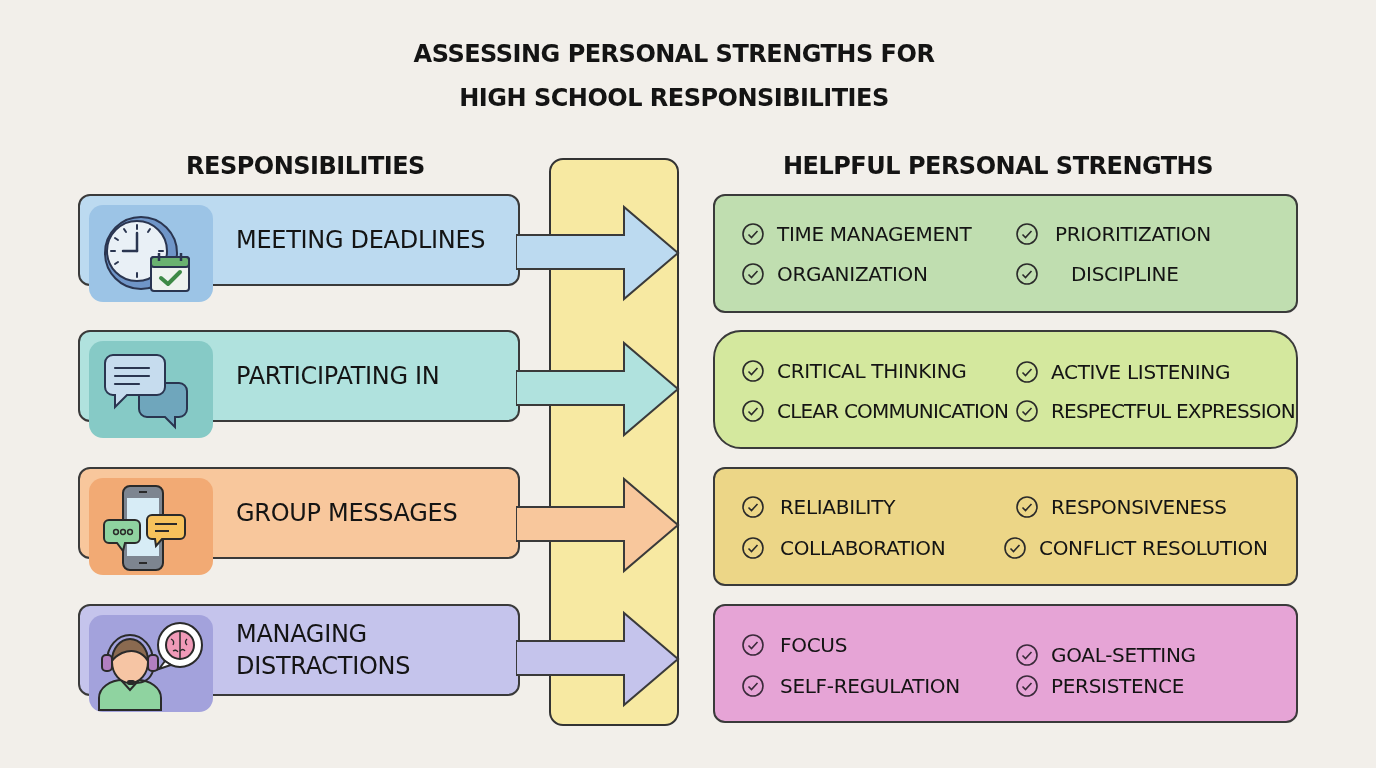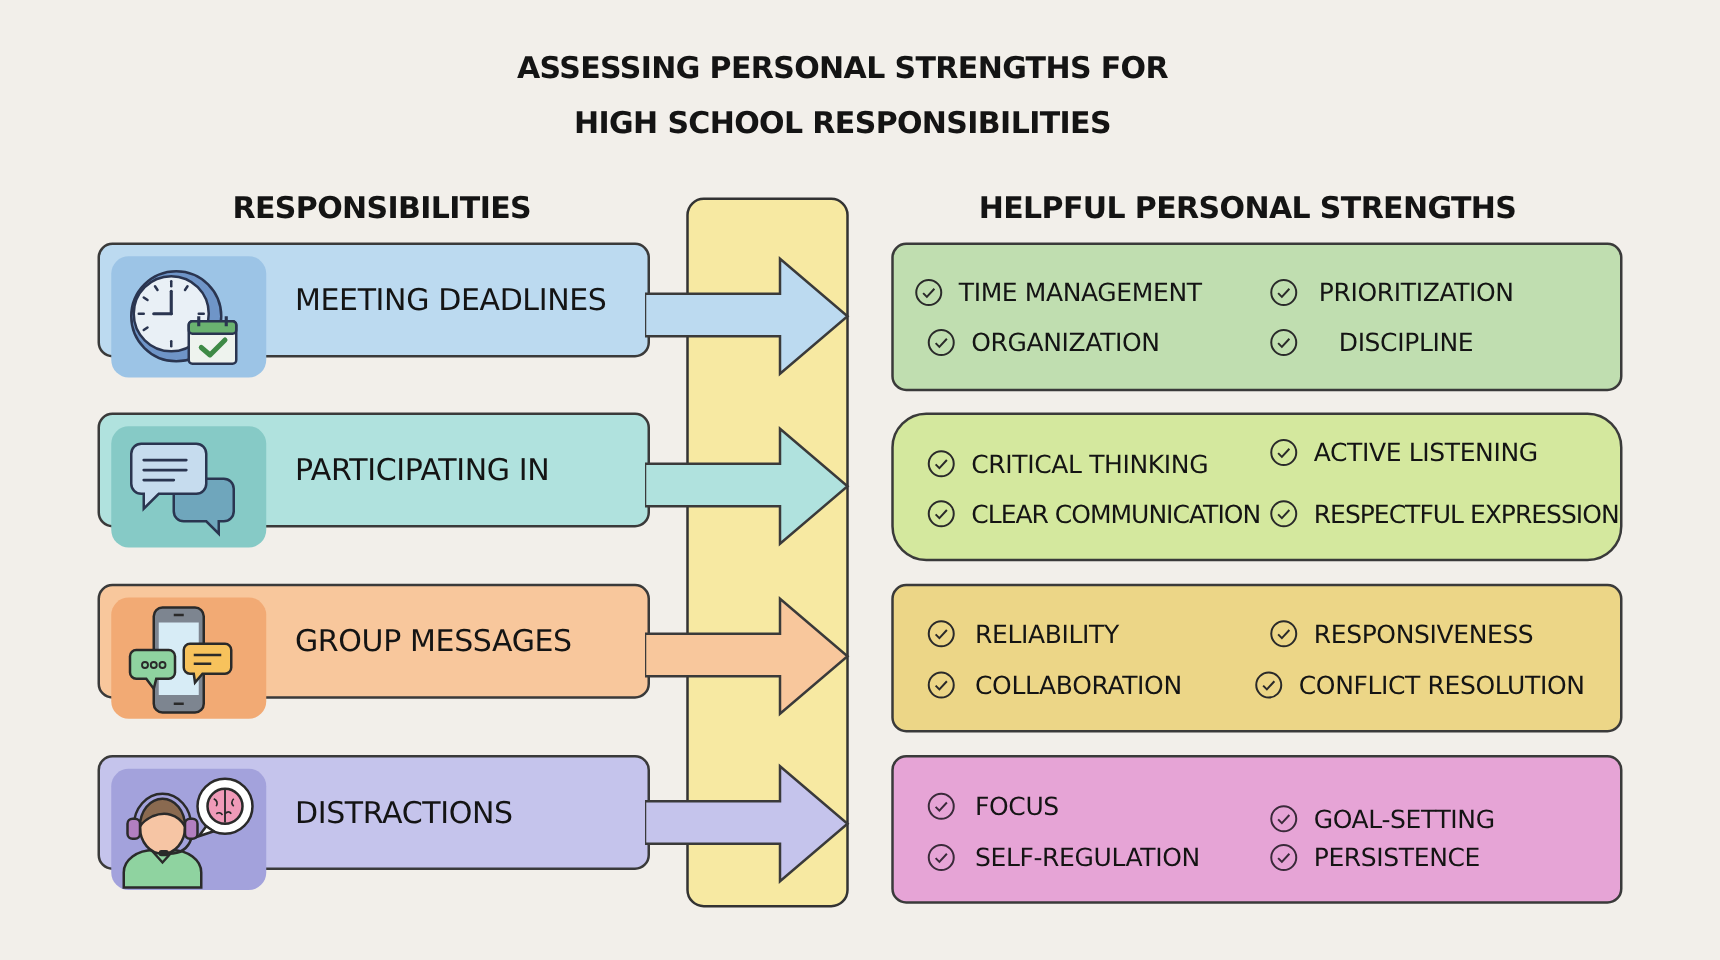--- a/index.html
+++ b/index.html
@@ -93,21 +93,21 @@
     </svg>
   </div>
   <div class="label">
     <span>MEETING DEADLINES</span>
   </div>
 </div>
 <svg class="arrow" style="top:204px;" viewBox="0 0 166 100">
   <polygon points="0,31 108,31 108,3 162,49 108,95 108,65 0,65" fill="#bcdaf0" stroke="#3a3a3a" stroke-width="2"></polygon>
 </svg>
 <div class="strength-box" style="top:194px; background:#c0deb0;">
-  <div class="strength-item" style="left:16px; top:26px;align-items:center;">
+  <div class="strength-item" style="left:26px; top:26px;align-items:center;">
     <svg class="chk" viewBox="0 0 24 24">
         <circle cx="12" cy="12" r="10" fill="none" stroke="#2a2a2a" stroke-width="1.6"></circle>
         <polyline points="7.5,12.5 10.5,15.5 16.5,9" fill="none" stroke="#2a2a2a" stroke-width="1.6"></polyline>
       </svg>
     <span>TIME MANAGEMENT</span>
   </div>
   <div class="strength-item" style="left:300px; top:26px;">
     <svg class="chk" viewBox="0 0 24 24">
         <circle cx="12" cy="12" r="10" fill="none" stroke="#2a2a2a" stroke-width="1.6"></circle>
         <polyline points="7.5,12.5 10.5,15.5 16.5,9" fill="none" stroke="#2a2a2a" stroke-width="1.6"></polyline>
@@ -150,21 +150,21 @@
   <polygon points="0,31 108,31 108,3 162,49 108,95 108,65 0,65" fill="#b0e2de" stroke="#3a3a3a" stroke-width="2"></polygon>
 </svg>
 <div class="strength-box" style="top:330px; background:#d4e89e;border-radius:28px;">
   <div class="strength-item" style="left:26px; top:27px;">
     <svg class="chk" viewBox="0 0 24 24">
         <circle cx="12" cy="12" r="10" fill="none" stroke="#2a2a2a" stroke-width="1.6"></circle>
         <polyline points="7.5,12.5 10.5,15.5 16.5,9" fill="none" stroke="#2a2a2a" stroke-width="1.6"></polyline>
       </svg>
     <span>CRITICAL THINKING</span>
   </div>
-  <div class="strength-item" style="left:300px; top:18px;text-align:center;">
+  <div class="strength-item" style="left:300px; top:28px;text-align:center;">
     <svg class="chk" viewBox="0 0 24 24">
         <circle cx="12" cy="12" r="10" fill="none" stroke="#2a2a2a" stroke-width="1.6"></circle>
         <polyline points="7.5,12.5 10.5,15.5 16.5,9" fill="none" stroke="#2a2a2a" stroke-width="1.6"></polyline>
       </svg>
     <span>ACTIVE LISTENING</span>
   </div>
   <div class="strength-item" style="left:26px; top:67px;">
     <svg class="chk" viewBox="0 0 24 24">
         <circle cx="12" cy="12" r="10" fill="none" stroke="#2a2a2a" stroke-width="1.6"></circle>
         <polyline points="7.5,12.5 10.5,15.5 16.5,9" fill="none" stroke="#2a2a2a" stroke-width="1.6"></polyline>
@@ -247,20 +247,21 @@
       <path d="M64,56 q-4,12 -18,12" fill="none" stroke="#2a2a2a" stroke-width="2"></path>
       <rect x="38" y="65" width="8" height="5" rx="2" fill="#2a2a2a"></rect>
       <circle cx="91" cy="30" r="22" fill="#ffffff" stroke="#2a2a2a" stroke-width="2"></circle>
       <path d="M76,46 l-6,8 l12,-4z" fill="#ffffff" stroke="#2a2a2a" stroke-width="2"></path>
       <circle cx="91" cy="30" r="14" fill="#f09ab8" stroke="#2a2a2a" stroke-width="2"></circle>
       <line x1="91" y1="17" x2="91" y2="43" stroke="#2a2a2a" stroke-width="1.5"></line>
       <path d="M82,24 q4,2 2,6 M98,24 q-3,3 0,6 M84,36 q3,-2 5,1 M96,36 q-2,-3 -5,0" fill="none" stroke="#2a2a2a" stroke-width="1.3"></path>
     </svg>
   </div>
   <div class="label">
+    <span>MANAGING</span>
     <span>DISTRACTIONS</span>
   </div>
 </div>
 <svg class="arrow" style="top:610px;" viewBox="0 0 166 100">
   <polygon points="0,31 108,31 108,3 162,49 108,95 108,65 0,65" fill="#c5c4ec" stroke="#3a3a3a" stroke-width="2"></polygon>
 </svg>
 <div class="strength-box" style="top:604px; background:#e6a4d6;">
   <div class="strength-item" style="left:26px; top:27px;">
     <svg class="chk" viewBox="0 0 24 24">
         <circle cx="12" cy="12" r="10" fill="none" stroke="#3a2a3a" stroke-width="1.6"></circle>

